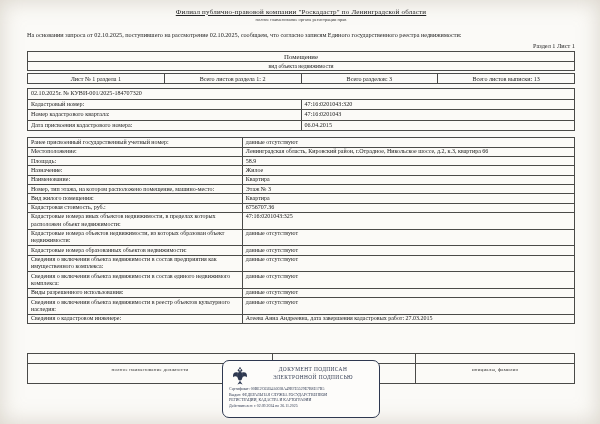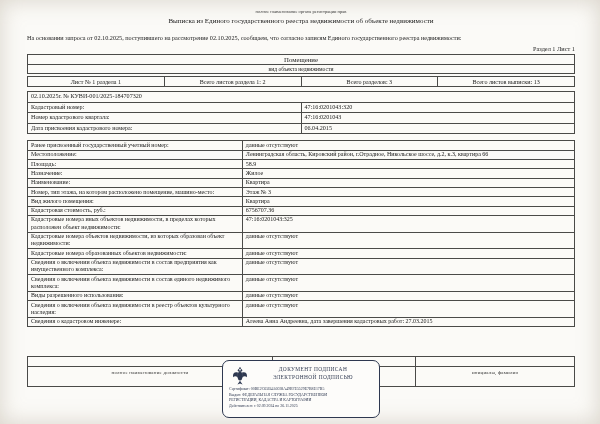--- a/index.html
+++ b/index.html
@@ -68,22 +68,22 @@
   .stamp-emblem{position:absolute;left:2px;top:0;width:18px;height:22px;}
   .stamp-title{margin-left:24px;text-align:center;font-size:5.4px;letter-spacing:.4px;line-height:1.5;}
   .stamp-small{font-size:3.9px;line-height:1.45;margin-top:2px;color:#2e3850;}
   .stamp-small div{white-space:nowrap;overflow:hidden;}
 </style>
 </head>
 <body>
 
 <div class="paper">
 
+  <div class="center org-name">Филиал публично-правовой компании "Роскадастр" по Ленинградской области</div>
   <div class="center org-caption">полное наименование органа регистрации прав</div>
-  <div class="center doc-title">Выписка из Единого государственного реестра недвижимости об объекте недвижимости</div>
 
   <div class="basis">На  основании запроса от 02.10.2025, поступившего на рассмотрение 02.10.2025, сообщаем, что согласно записям Единого государственного реестра недвижимости:</div>
   <div class="razdel">Раздел 1 Лист 1</div>
 
   <table class="t-object">
     <tbody>
       <tr>
           <td class="obj-type">Помещение</td>
         </tr>
       <tr>

